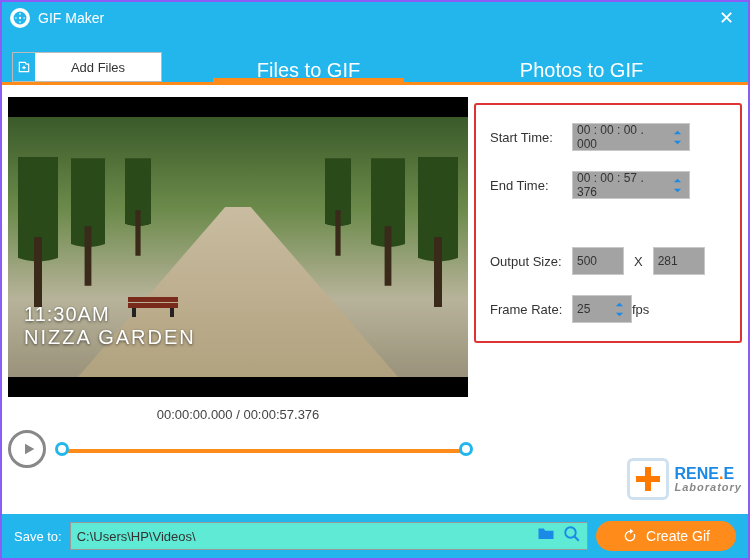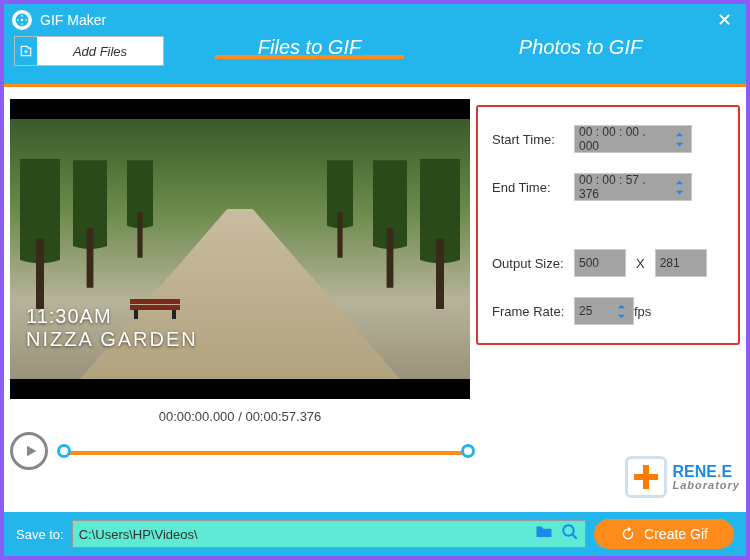--- a/index.html
+++ b/index.html
@@ -1,28 +1,28 @@
 <!DOCTYPE html>
 <html><head>
 <meta charset="utf-8">
 <style>
   * { box-sizing: border-box; margin: 0; padding: 0; font-family: "Segoe UI", Arial, sans-serif; }
   body { background: #fff; width: 750px; height: 560px; overflow: hidden; }
-  .window { width: 750px; height: 560px; border: 4px solid #8b5cf6; display: flex; flex-direction: column; }
+  .window { width: 750px; height: 560px; border: 2px solid #8b5cf6; display: flex; flex-direction: column; }
 
   
   .titlebar { height: 32px; background: #23b6ec; display: flex; align-items: center; padding: 0 8px; color: #fff; }
   .titlebar .appicon { width: 20px; height: 20px; border-radius: 50%; background: #fff; display:flex; align-items:center; justify-content:center; margin-right:8px;}
   .titlebar .appicon svg { width:14px; height:14px;}
   .titlebar .title { font-size: 14px; font-weight: 500; flex: 0 0 auto; }
   .titlebar .spacer { flex: 1; }
   .titlebar .close { font-size: 18px; cursor: pointer; padding: 0 6px; }
 
   
-  .tabbar { height: 48px; background: #23b6ec; display: flex; align-items: flex-start; font-style: italic; }
+  .tabbar { height: 48px; background: #23b6ec; display: flex; align-items: flex-end; }
   .addfiles-wrap { width: 170px; display:flex; align-items:center; padding:0 10px;}
   .addfiles { width: 150px; height: 30px; background: #fff; border: 1px solid #bbb; display: flex; align-items: center; cursor: pointer; }
   .addfiles .afico { width: 22px; height: 100%; background: #23b6ec; display:flex; align-items:center; justify-content:center; }
   .addfiles .aflabel { flex:1; text-align:center; font-size:13px; color:#333; }
   .tab { flex: 1; display:flex; align-items:center; justify-content:center; color:#fff; font-size:20px; cursor:pointer; position:relative; }
   .tab.active::after { content:""; position:absolute; bottom:0; left:15%; right:15%; height:4px; background:#ff8c1a; }
   .tabbar-end { width: 30px; }
   .orange-line { height:3px; background:#ff8c1a; }
 
   

